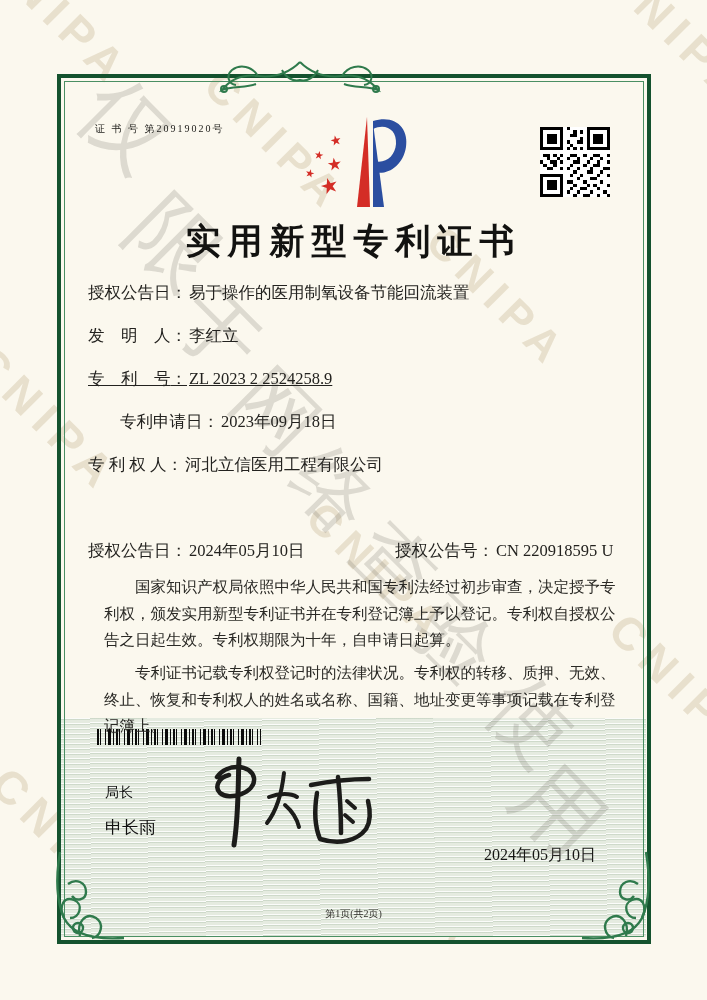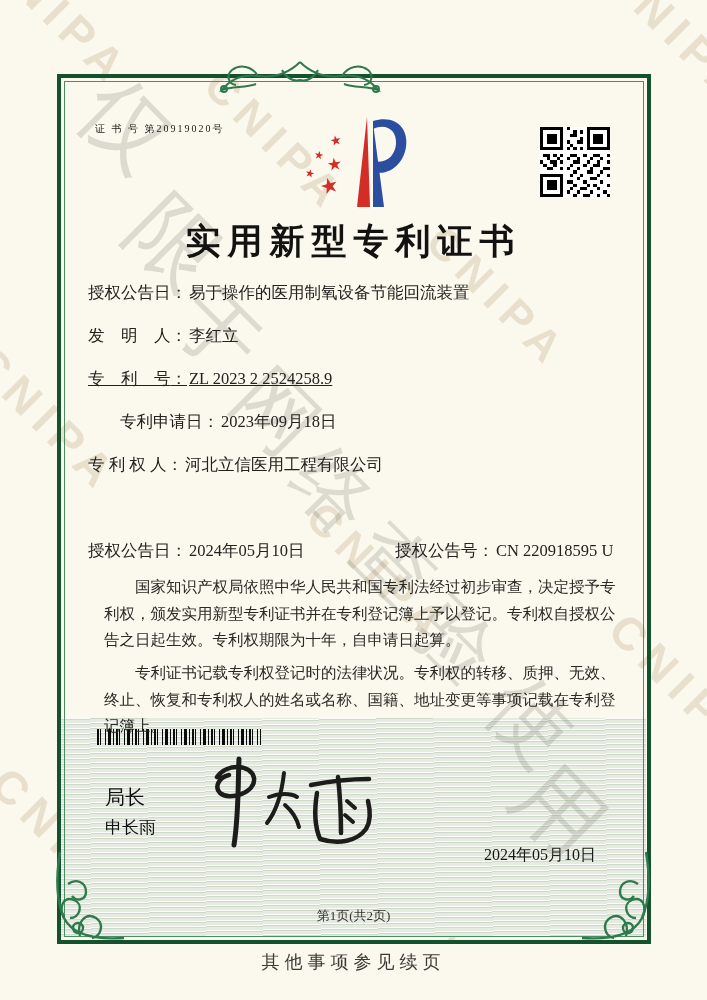--- a/index.html
+++ b/index.html
@@ -28,25 +28,25 @@
   .grant2{position:absolute;left:307px;top:0;}
   
   .paras{position:absolute;left:88px;top:574px;width:534px;font-size:15.5px;line-height:1.72;z-index:6;color:#2a2925;}
   .paras p{margin:0 0 6px 16px;text-indent:2em;}
   
   .band{position:absolute;left:61px;top:718px;width:585px;height:219px;z-index:2;
     background-color:#e5ebe0;
     background-image:repeating-linear-gradient(179deg,rgba(255,255,255,0.85) 0 1px,rgba(116,148,116,0.20) 1px 2px,rgba(229,235,224,0) 2px 5px);}
   .barcode{position:absolute;left:36px;top:11px;width:164px;height:16px;
     background:repeating-linear-gradient(90deg,#0b0b0b 0 2px,rgba(0,0,0,0) 2px 3px,#0b0b0b 3px 4px,rgba(0,0,0,0) 4px 8px,#0b0b0b 8px 9px,rgba(0,0,0,0) 9px 11px,#0b0b0b 11px 14px,rgba(0,0,0,0) 14px 16px,#0b0b0b 16px 17px,rgba(0,0,0,0) 17px 19px);}
-  .signer-title{position:absolute;left:44px;top:66px;font-size:20px;color:#111;}
+  .signer-title{position:absolute;left:44px;top:66px;font-size:14px;color:#111;}
   .signer-name{position:absolute;left:44px;top:98px;font-size:17px;color:#111;}
   .signature{position:absolute;left:128px;top:28px;width:200px;height:110px;}
   .grant-date{position:absolute;left:423px;top:127px;font-size:16px;color:#161614;}
-  .page-info{position:absolute;left:0;right:0;top:189px;text-align:center;font-size:13px;color:#33322e;}
+  .page-info{position:absolute;left:0;right:0;top:189px;text-align:center;font-size:10px;color:#33322e;}
   
   .footer-note{position:absolute;left:0;right:0;top:950px;text-align:center;font-size:18px;
     letter-spacing:5px;color:#3b3a35;z-index:6;}
 </style>
 </head>
 <body>
 
 <div class="page">
 
   <span class="wm-cnipa" style="left:-35px;top:-14px;font-size:46px;">CNIPA</span>
@@ -174,15 +174,14 @@
   <span class="wm-char" style="left:82px;top:82px;font-size:88px;">仅</span>
   <span class="wm-char" style="left:130px;top:200px;font-size:88px;">限</span>
   <span class="wm-char" style="left:178px;top:292px;font-size:80px;">于</span>
   <span class="wm-char" style="left:236px;top:372px;font-size:80px;">网</span>
   <span class="wm-char" style="left:294px;top:452px;font-size:78px;">络</span>
   <span class="wm-char" style="left:355px;top:526px;font-size:78px;">查</span>
   <span class="wm-char" style="left:416px;top:602px;font-size:78px;">验</span>
   <span class="wm-char" style="left:490px;top:680px;font-size:82px;">使</span>
   <span class="wm-char" style="left:516px;top:768px;font-size:86px;">用</span>
 
-  <div class="footer-note">其他事项参见续页</div>
 
 </div>
 
 </body></html>

